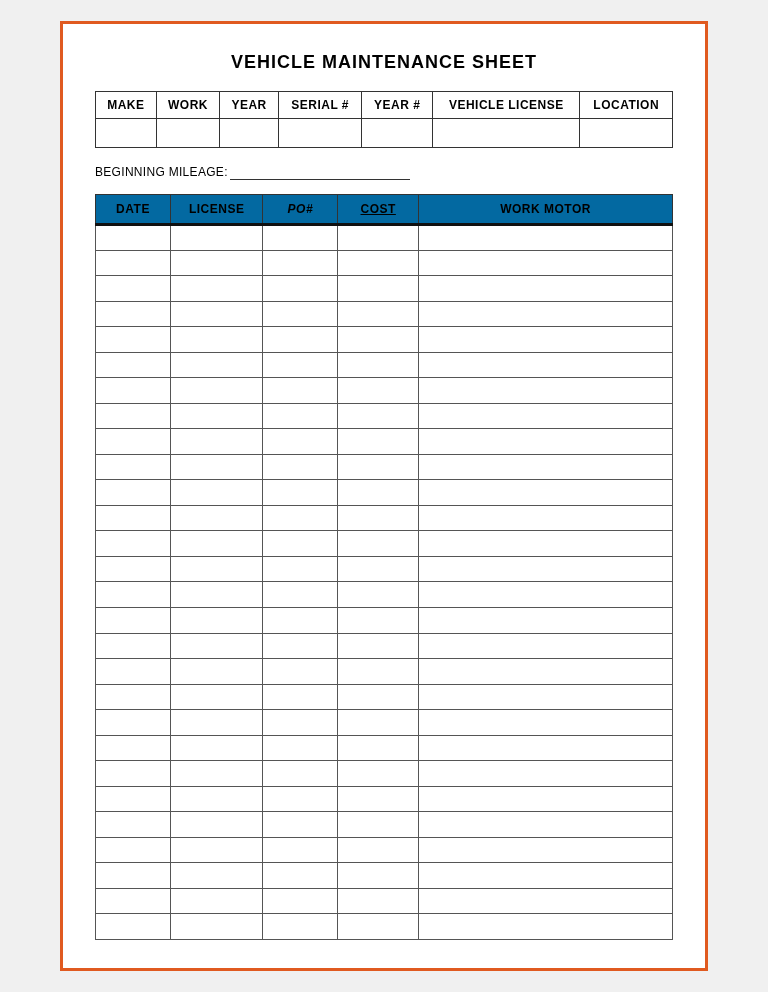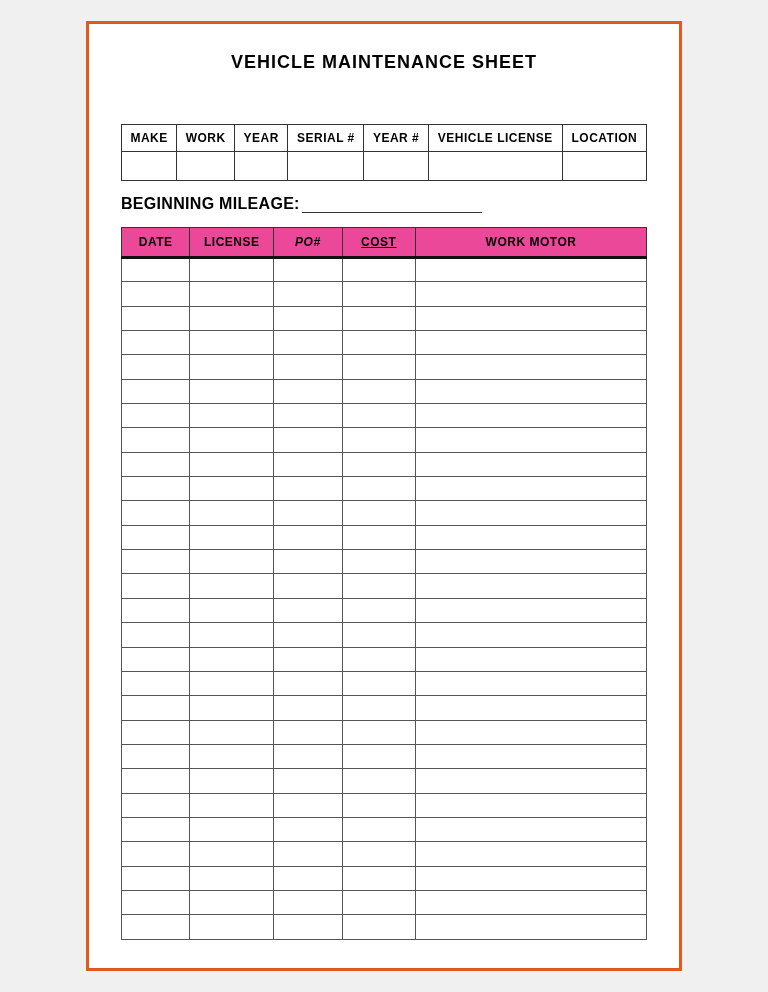--- a/index.html
+++ b/index.html
@@ -12,21 +12,21 @@
       width: 768px;
       height: 992px;
       background-color: #f0f0f0;
       display: flex;
       align-items: center;
       justify-content: center;
       font-family: Arial, sans-serif;
     }
 
     .page {
-      width: 596px;
+      width: 648px;
       height: 950px;
       background: #ffffff;
       border: 3px solid #e05a20;
       padding: 28px 32px;
       display: flex;
       flex-direction: column;
       gap: 14px;
     }
 
     .page-title {
@@ -35,43 +35,42 @@
       font-weight: bold;
       letter-spacing: 1px;
       margin-bottom: 4px;
     }
 
     
     .vehicle-info-table {
       width: 100%;
       border-collapse: collapse;
       border: 1.5px solid #333;
-      margin-top: 33px;
     }
 
     .vehicle-info-table th {
       border: 1.5px solid #333;
       padding: 6px 8px;
       font-size: 12px;
       font-weight: bold;
       text-align: center;
       letter-spacing: 0.5px;
     }
 
     .vehicle-info-table td {
       border: 1.5px solid #333;
       padding: 14px 8px;
       font-size: 12px;
       text-align: center;
     }
 
     
     .mileage-label {
-      font-size: 16px;
-      font-weight: bold;
+      font-size: 12px;
+      font-weight: normal;
       letter-spacing: 0.3px;
     }
 
     .mileage-underline {
       display: inline-block;
       width: 180px;
       border-bottom: 1.5px solid #333;
       margin-left: 2px;
       vertical-align: bottom;
     }
@@ -84,21 +83,21 @@
       flex: 1;
     }
 
     .log-table th {
       border: 1.5px solid #333;
       padding: 7px 4px;
       font-size: 12px;
       font-weight: bold;
       text-align: center;
       letter-spacing: 0.5px;
-      background: #ec4899;
+      background: #0369a1;
     }
 
     .log-table thead tr:last-child th {
       border-bottom: 3px solid #111;
     }
 
     .log-table td {
       border: 1px solid #555;
       padding: 0;
       height: 24px;

